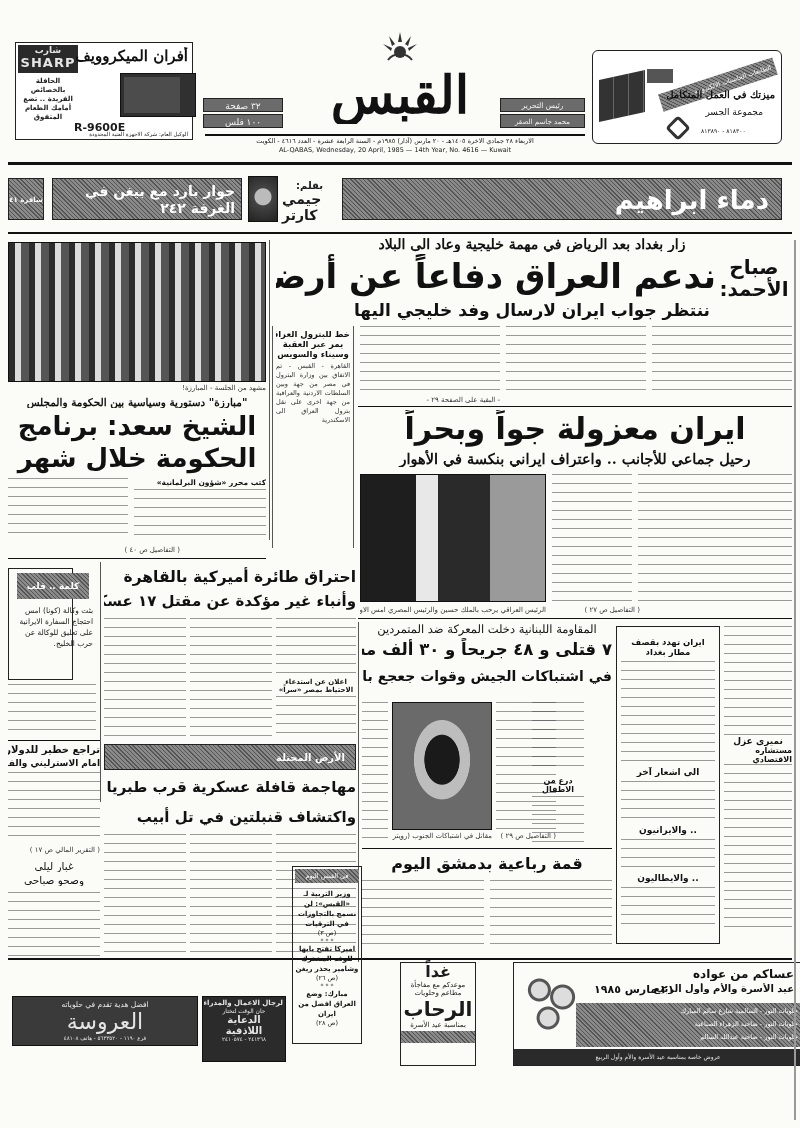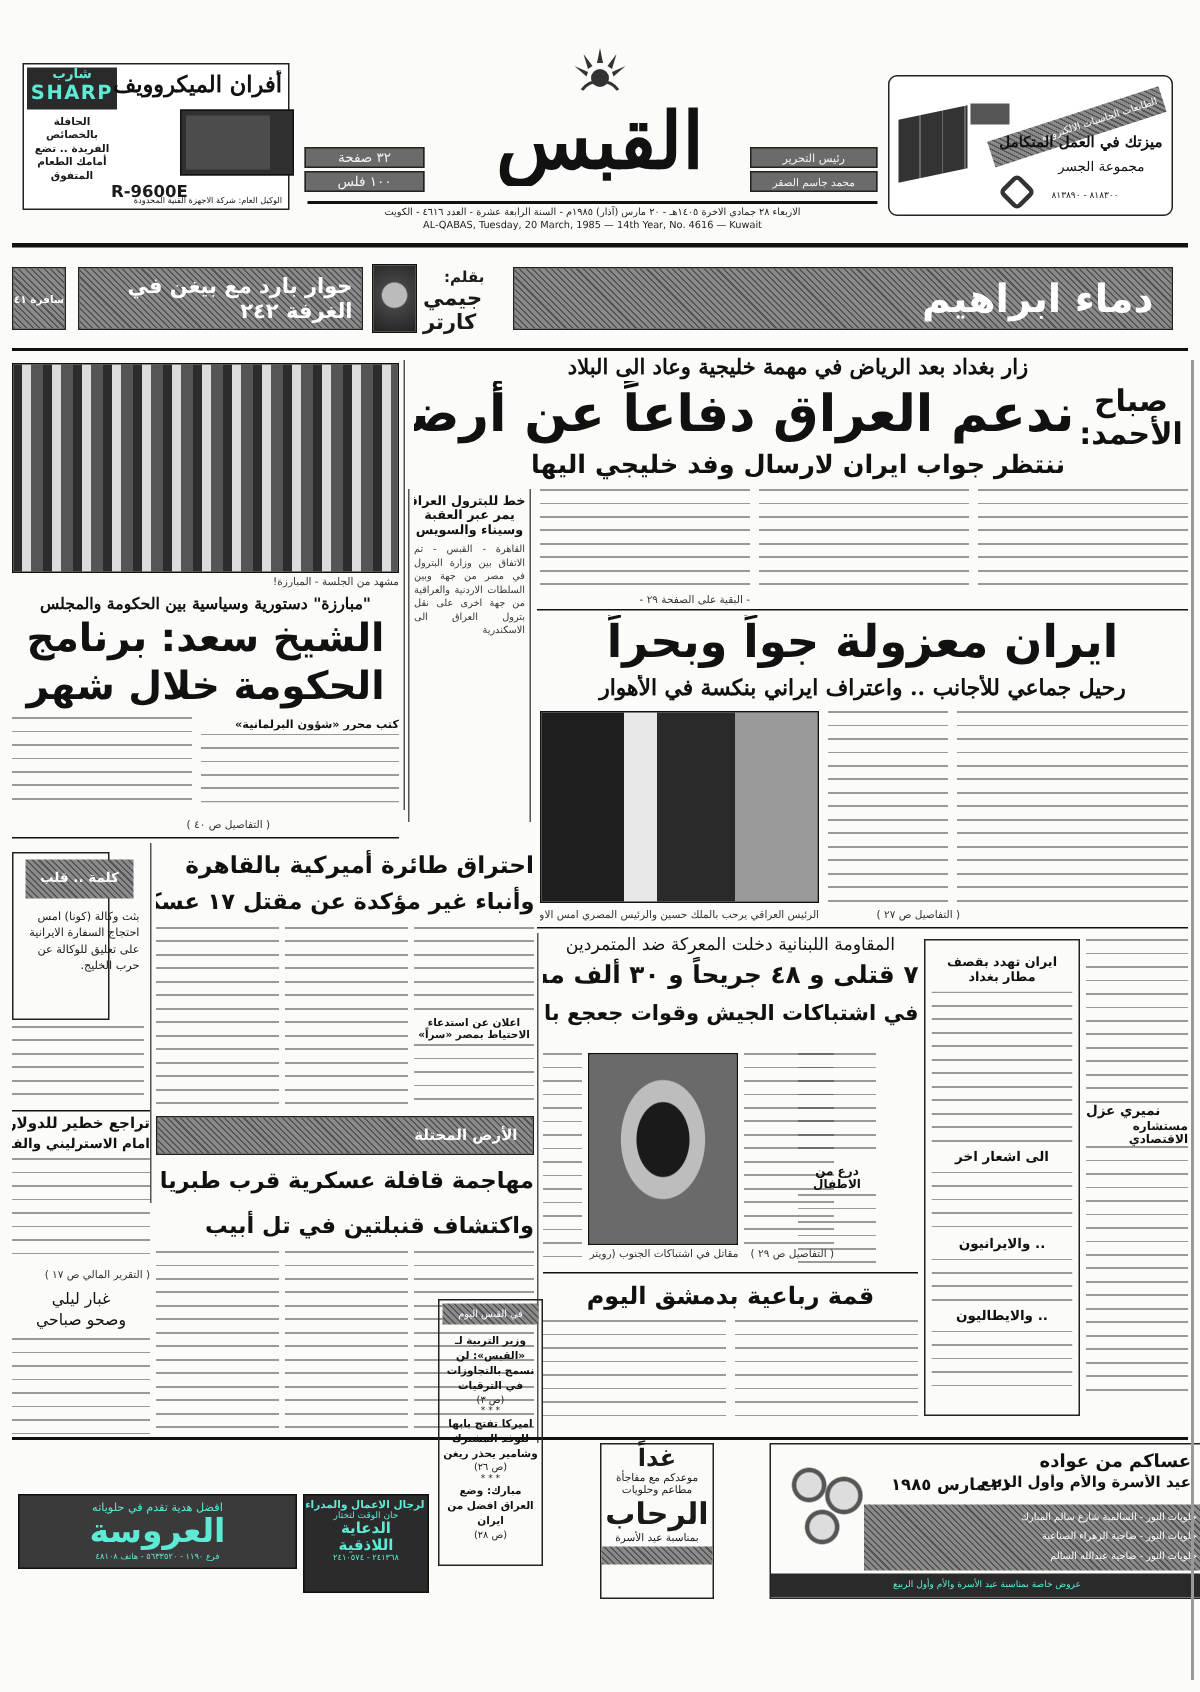--- a/index.html
+++ b/index.html
@@ -3,21 +3,21 @@
 <meta charset="utf-8">
 <style>
   * { box-sizing: border-box; margin: 0; padding: 0; }
   html, body { width: 800px; height: 1128px; background: #fbfbf8; overflow: hidden; }
   body { font-family: "DejaVu Sans", sans-serif; color: #1a1a1a; position: relative; }
   .abs { position: absolute; }
   .rtl { direction: rtl; text-align: right; }
   .center { text-align: center; }
   .rule { position: absolute; background: #111; }
   .box { position: absolute; border: 1.5px solid #222; }
-  .dark { background: #2a2a2a; color: #5eead4; }
+  .dark { background: #2a2a2a; color: #e5e5e5; }
   .grey { background: #6b6b6b; color: #f4f4f4; }
   .shade { background: repeating-linear-gradient(45deg,#555 0 1px,#8a8a8a 1px 3px); color:#fff; }
   .photo { position: absolute; background: repeating-linear-gradient(135deg,#3a3a3a 0 2px,#7a7a7a 2px 4px); border: 1px solid #111; }
   .body-text { font-size: 7px; line-height: 9.5px; color: #333; direction: rtl; text-align: justify; overflow: hidden; font-family: "DejaVu Sans", sans-serif; }
   .filler { display:block; height:100%; background: repeating-linear-gradient(180deg,#4a4a4a 0 1.2px,transparent 1.2px 9px); opacity:.55; }
   .hl { font-family: "DejaVu Sans", sans-serif; font-weight: bold; direction: rtl; color:#111; white-space: nowrap; overflow: hidden; }
   .caption { font-size: 7px; color:#333; direction: rtl; white-space: nowrap; overflow: hidden; }
   .vline { position:absolute; width:1px; background:#555; }
 </style>
 </head>
@@ -66,21 +66,21 @@
   <div class="abs" style="left:54px;top:18px;width:26px;height:14px;background:#555;"></div>
   <div class="abs shade rtl" style="left:62px;top:6px;width:120px;height:18px;font-size:6.5px;line-height:18px;padding-right:4px;transform:rotate(-18deg);transform-origin:right center;white-space:nowrap;overflow:hidden;">الطابعات الحاسبات الالكترونية</div>
   <div class="abs hl" style="right:6px;top:38px;font-size:10px;font-family:'DejaVu Serif',serif;">ميزتك في العمل المتكامل</div>
   <div class="abs hl" style="right:18px;top:56px;font-size:9px;font-weight:normal;">مجموعة الجسر</div>
   <div class="abs" style="left:76px;top:68px;width:18px;height:18px;border:3px solid #333;border-radius:4px;transform:rotate(45deg);"></div>
   <div class="abs" style="left:108px;top:76px;font-size:6px;white-space:nowrap;">٨١٨٣٠٠ - ٨١٣٨٩٠</div>
 </div>
 
 <div class="rule" style="left:205px;top:134px;width:380px;height:1.5px;"></div>
 <div class="abs center" style="left:205px;top:137px;width:380px;font-size:6.5px;direction:rtl;white-space:nowrap;overflow:hidden;">الاربعاء ٢٨ جمادي الاخرة ١٤٠٥هـ - ٢٠ مارس (آذار) ١٩٨٥م - السنة الرابعة عشرة - العدد ٤٦١٦ - الكويت</div>
-<div class="abs center" style="left:205px;top:146px;width:380px;font-size:6.5px;white-space:nowrap;">AL-QABAS, Tuesday, 20 March, 1985 — 14th Year, No. 4616 — Kuwait</div>
+<div class="abs center" style="left:205px;top:146px;width:380px;font-size:6.5px;white-space:nowrap;">AL-QABAS, Wednesday, 20 April, 1985 — 14th Year, No. 4616 — Kuwait</div>
 <div class="rule" style="left:8px;top:162px;width:784px;height:3px;"></div>
 
 <div class="abs shade center" style="left:8px;top:178px;width:36px;height:42px;border:1px solid #222;">
   <span style="font-size:7px;line-height:42px;font-weight:bold;">سافرة ٤١</span>
 </div>
 <div class="abs shade rtl" style="left:52px;top:178px;width:190px;height:42px;border:1px solid #222;padding:4px 6px;">
   <div style="font-size:14px;line-height:17px;font-weight:bold;white-space:normal;">حوار بارد مع بيغن في الغرفة ٢٤٢</div>
 </div>
 <div class="photo" style="left:248px;top:176px;width:30px;height:46px;background:radial-gradient(circle at 50% 45%,#bbb 0 8px,#444 9px,#222 100%);"></div>
 <div class="abs rtl" style="left:282px;top:180px;width:55px;">
@@ -249,41 +249,41 @@
     </div>
   <div class="hl center" style="font-size:9px;text-align:center;margin:4px 0;">.. والايطاليون</div>
   <div class="body-text" style="height:40px;">
       <span class="filler"></span>
     </div>
 </div>
 <div class="abs" style="left:724px;top:626px;width:68px;height:318px;">
   <div class="body-text" style="height:110px;">
       <span class="filler"></span>
     </div>
-  <div class="hl center" style="font-size:9px;text-align:left;">نميري عزل</div>
+  <div class="hl center" style="font-size:9px;text-align:center;">نميري عزل</div>
   <div class="hl center" style="font-size:8px;text-align:right;white-space:normal;">مستشاره الاقتصادي</div>
   <div class="body-text" style="height:170px;">
       <span class="filler"></span>
     </div>
 </div>
 
 <div class="rule" style="left:362px;top:848px;width:250px;height:1px;"></div>
 <div class="abs hl center" style="left:362px;top:852px;width:250px;font-size:16px;line-height:24px;text-align:center;">قمة رباعية بدمشق اليوم</div>
 <div class="abs body-text" style="left:362px;top:880px;width:122px;height:70px;">
     <span class="filler"></span>
   </div>
 <div class="abs body-text" style="left:490px;top:880px;width:122px;height:70px;">
     <span class="filler"></span>
   </div>
 
 <div class="rule" style="left:8px;top:958px;width:784px;height:1.5px;"></div>
 
 <div class="abs dark" style="left:12px;top:996px;width:186px;height:50px;border:1px solid #111;background:#3a3a3a;">
   <div class="center" style="font-size:7.5px;direction:rtl;margin-top:3px;">افضل هدية تقدم في حلوياته</div>
-  <div class="center" style="font-size:22px;font-weight:bold;direction:rtl;line-height:26px;letter-spacing:3px;">العروسة</div>
+  <div class="center" style="font-size:22px;font-weight:normal;direction:rtl;line-height:26px;letter-spacing:3px;">العروسة</div>
   <div class="center" style="font-size:5.5px;direction:rtl;white-space:nowrap;overflow:hidden;">فرع ١١٩٠ - ٥٦٣٣٥٢٠ - هاتف ٤٨١٠٨</div>
 </div>
 
 <div class="abs dark" style="left:202px;top:996px;width:84px;height:66px;border:1px solid #111;background:#2b2b2b;padding:2px;text-align:center;direction:rtl;">
   <div style="font-size:7px;font-weight:bold;white-space:nowrap;">لرجال الاعمال والمدراء</div>
   <div style="font-size:6px;">حان الوقت لتختار</div>
   <div style="font-size:10px;font-weight:bold;">الدعاية</div>
   <div style="font-size:10px;font-weight:bold;">اللاذقية</div>
   <div style="font-size:5.5px;">٢٤١٣٦٨ - ٢٤١٠٥٧٤</div>
 </div>

